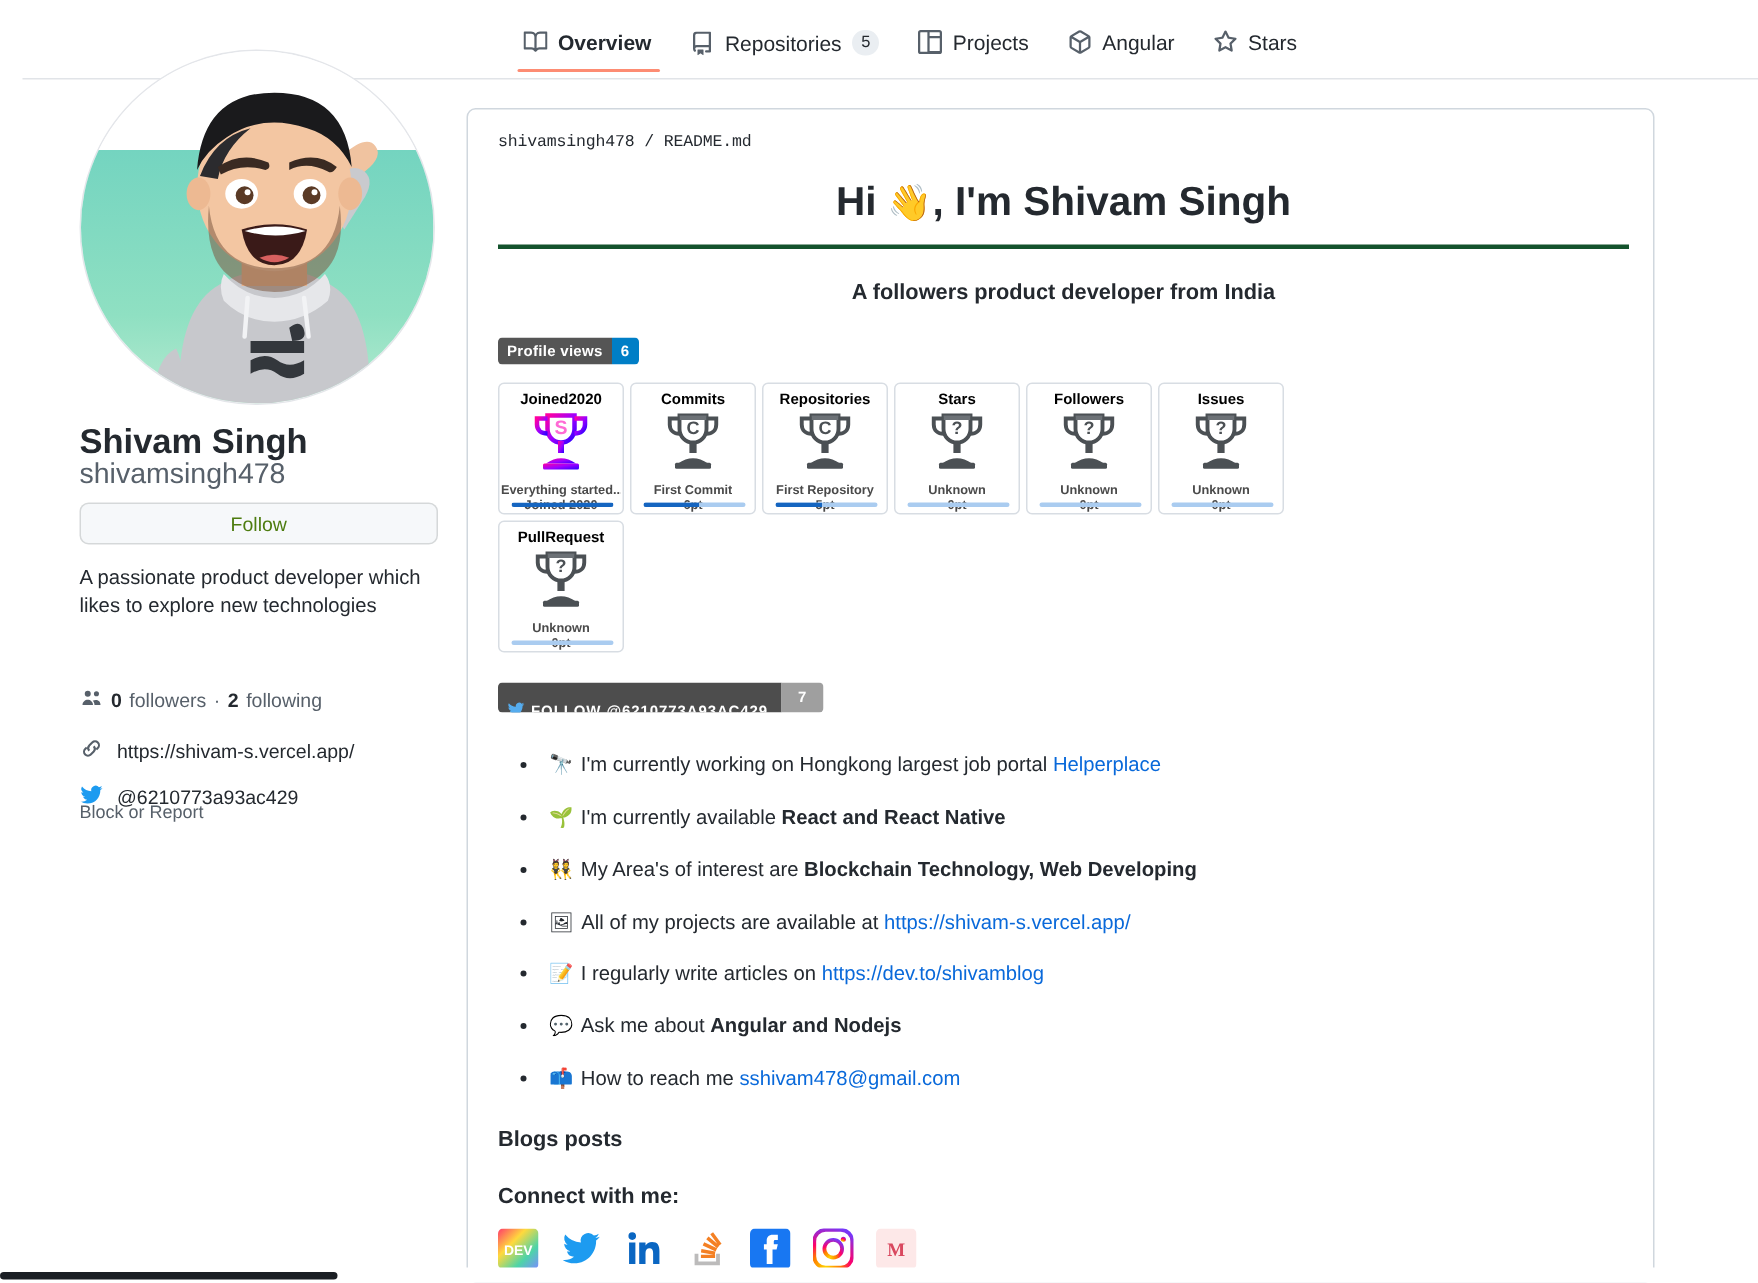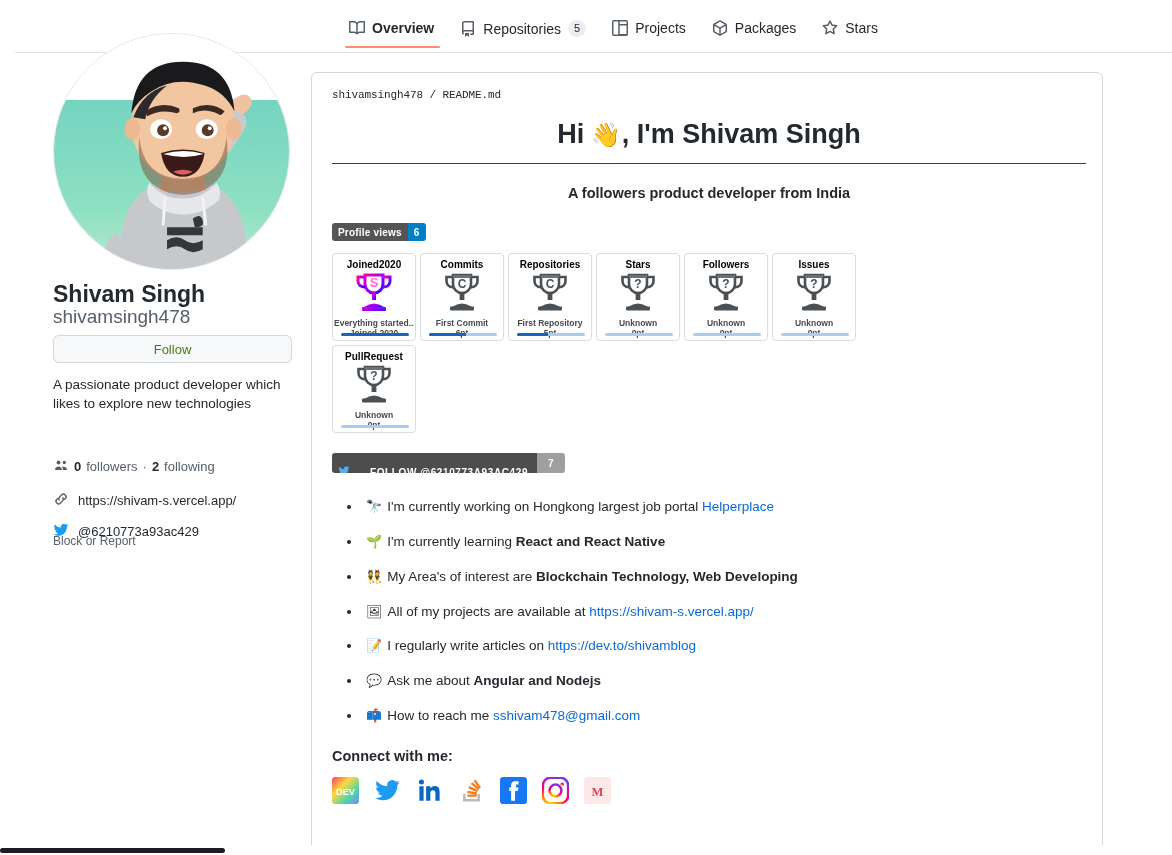--- a/index.html
+++ b/index.html
@@ -98,21 +98,21 @@
     padding: 16px 16px 0 20px;
     overflow: hidden;
   }
   .readme-path {
     font-family: "Liberation Mono", monospace;
     font-size: 11px; color: #24292f; letter-spacing: -0.1px;
   }
   .readme-h1 {
     margin: 16px 0 0 0; padding-bottom: 11px;
     font-size: 27px; font-weight: 600; text-align: center;
-    border-bottom: 1px solid #14532d; line-height: 1.3;
+    border-bottom: 3px solid #14532d; line-height: 1.3;
   }
   .wave { font-size: 24px; }
   .readme-sub {
     margin: 21px 0 0 0; text-align: center;
     font-size: 14.5px; font-weight: 600; color: #24292f;
   }
 
   .badge {
     display: inline-flex; align-items: stretch; height: 18px;
     border-radius: 3px; overflow: hidden; margin-top: 22px;
@@ -146,21 +146,21 @@
   }
   .trophy-bar > i { display: block; height: 100%; background: #1565c0; }
 
   .tw-badge {
     display: inline-flex; align-items: stretch; height: 20px; margin-top: 20px;
     border-radius: 3px; overflow: hidden; font-size: 10px; font-weight: 700;
     letter-spacing: 0.6px;
   }
   .tw-badge .l {
     background: #4d4d4d; color: #fff; padding: 18px 9px 0 6px;
-    display: flex; align-items: center; gap: 20px;
+    display: flex; align-items: center; gap: 4px;
   }
   .tw-badge .r {
     background: #9f9f9f; color: #fff; padding: 0 11px;
     display: flex; align-items: center;
   }
 
   .bullets { margin: 20px 0 0 0; padding: 0 0 0 30px; list-style: disc; }
   .bullets li {
     font-size: 13.5px; line-height: 1.45; color: #24292f; margin-bottom: 15px;
     padding-left: 4px;
@@ -216,21 +216,21 @@
             </svg>
           </span>
           <span>Projects</span>
         </div>
         <div class="nav-tab">
           <span class="nav-icon">
             <svg width="16" height="16" viewBox="0 0 16 16" fill="#57606a">
               <path d="m8.878.392 5.25 3.045c.54.314.872.89.872 1.514v6.098a1.75 1.75 0 0 1-.872 1.514l-5.25 3.045a1.75 1.75 0 0 1-1.756 0l-5.25-3.045A1.75 1.75 0 0 1 1 11.049V4.951c0-.624.332-1.2.872-1.514L7.122.392a1.75 1.75 0 0 1 1.756 0M7.875 1.69l-4.63 2.685L8 7.133l4.755-2.758-4.63-2.685a.25.25 0 0 0-.25 0M2.5 5.677v5.372c0 .09.047.171.125.215l4.625 2.683V8.432Zm6.25 8.27 4.625-2.683a.25.25 0 0 0 .125-.215V5.677L8.75 8.432Z"></path>
             </svg>
           </span>
-          <span>Packages</span>
+          <span>Angular</span>
         </div>
         <div class="nav-tab">
           <span class="nav-icon">
             <svg width="16" height="16" viewBox="0 0 16 16" fill="#57606a">
               <path d="M8 .25a.75.75 0 0 1 .673.418l1.882 3.815 4.21.612a.75.75 0 0 1 .416 1.279l-3.046 2.97.719 4.192a.75.75 0 0 1-1.088.791L8 12.347l-3.766 1.98a.75.75 0 0 1-1.088-.79l.72-4.194L.818 6.374a.75.75 0 0 1 .416-1.28l4.21-.611L7.327.668A.75.75 0 0 1 8 .25m0 2.445L6.615 5.5a.75.75 0 0 1-.564.41l-3.097.45 2.24 2.184a.75.75 0 0 1 .216.664l-.528 3.084 2.769-1.456a.75.75 0 0 1 .698 0l2.77 1.456-.53-3.084a.75.75 0 0 1 .216-.664l2.24-2.183-3.096-.45a.75.75 0 0 1-.564-.41L8 2.694Z"></path>
             </svg>
           </span>
           <span>Stars</span>
         </div>
       </div>
@@ -482,28 +482,29 @@
               <path d="M23 4.9a9 9 0 0 1-2.6.7 4.5 4.5 0 0 0 2-2.5 9 9 0 0 1-2.9 1.1 4.5 4.5 0 0 0-7.7 4.1A12.8 12.8 0 0 1 2.5 3.6a4.5 4.5 0 0 0 1.4 6 4.5 4.5 0 0 1-2-.6 4.5 4.5 0 0 0 3.6 4.5 4.5 4.5 0 0 1-2 .1 4.5 4.5 0 0 0 4.2 3.1A9 9 0 0 1 1 18.6a12.8 12.8 0 0 0 6.9 2c8.3 0 12.9-6.9 12.9-12.9v-.6A9.2 9.2 0 0 0 23 4.9z"></path>
             </svg>
         </span>
         <span>FOLLOW @6210773A93AC429</span>
       </span>
       <span class="r">7</span>
     </div>
 
     <ul class="bullets" id="bullets">
         <li><span class="emo">🔭</span><span>I'm currently working on Hongkong largest job portal </span><a class="lnk" href="#">Helperplace</a></li>
-        <li><span class="emo">🌱</span><span>I'm currently learning </span><b>React and React Native</b></li>
+        <li><span class="emo">🌱</span><span>I'm currently available </span><b>React and React Native</b></li>
         <li><span class="emo">👯</span><span>My Area's of interest are </span><b>Blockchain Technology, Web Developing</b></li>
         <li><span class="emo">🖼</span><span>All of my projects are available at </span><a class="lnk" href="#">https://shivam-s.vercel.app/</a></li>
         <li><span class="emo">📝</span><span>I regularly write articles on </span><a class="lnk" href="#">https://dev.to/shivamblog</a></li>
         <li><span class="emo">💬</span><span>Ask me about </span><b>Angular and Nodejs</b></li>
         <li><span class="emo">📫</span><span>How to reach me </span><a class="lnk" href="#">sshivam478@gmail.com</a></li>
       </ul>
 
+    <div class="sec-title">Blogs posts</div>
 
     <div class="sec-title tight">Connect with me:</div>
     <div class="social-row" id="social-row">
         <a href="#" title="DEV">
           <svg class="ic" viewBox="0 0 32 32">
             <defs>
               <linearGradient id="dv" x1="0" y1="0" x2="1" y2="1">
                 <stop offset="0" stop-color="#ff3b6b"></stop>
                 <stop offset="0.35" stop-color="#ffd93d"></stop>
                 <stop offset="0.7" stop-color="#4dd4a8"></stop>

